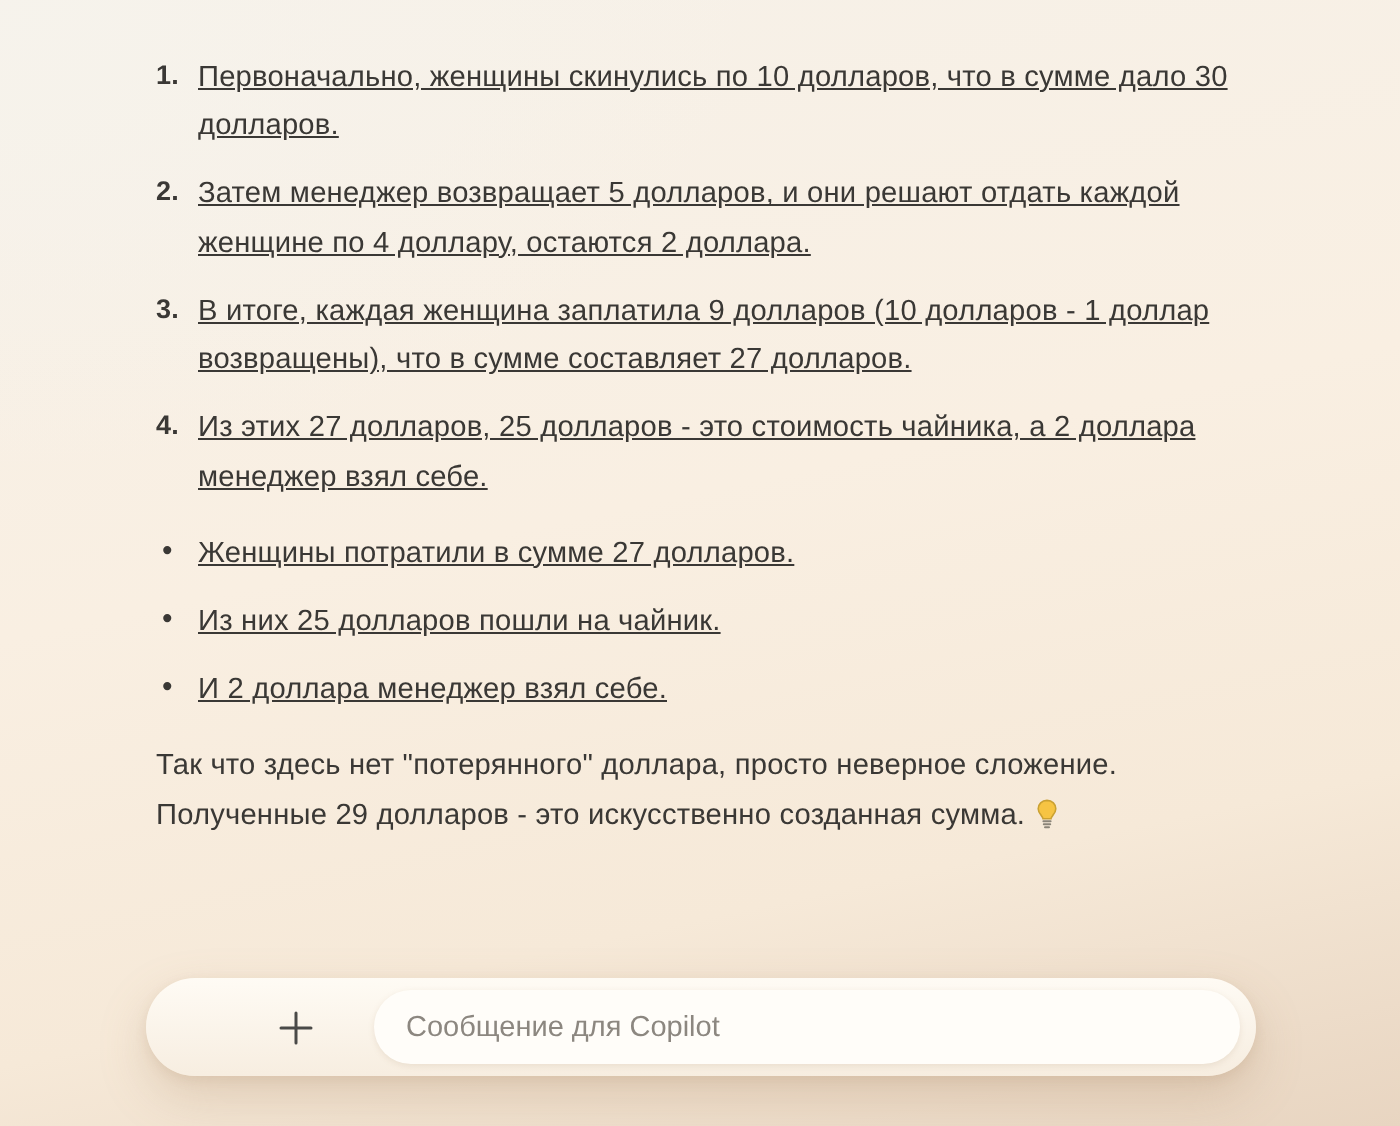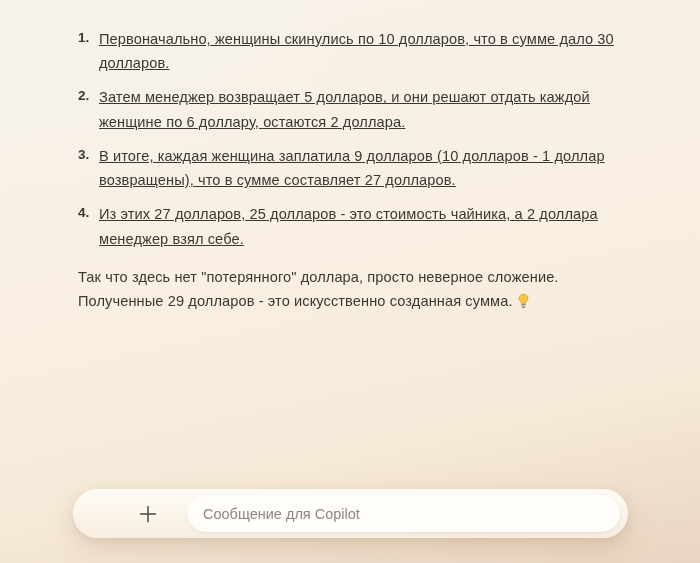--- a/index.html
+++ b/index.html
@@ -102,26 +102,31 @@
   }
   .msg-input::placeholder { color: #8c8780; opacity: 1; }
 </style>
 </head>
 <body>
 
 <div class="chat">
 
   <ol class="steps">
     <li>Первоначально, женщины скинулись по 10 долларов, что в сумме дало 30 долларов.</li>
-    <li>Затем менеджер возвращает 5 долларов, и они решают отдать каждой женщине по 6 доллару, остаются 2 доллара.</li>
+    <li>Затем менеджер возвращает 5 долларов, и они решают отдать каждой женщине по 4 доллару, остаются 2 доллара.</li>
     <li>В итоге, каждая женщина заплатила 9 долларов (10 долларов - 1 доллар возвращены), что в сумме составляет 27 долларов.</li>
     <li>Из этих 27 долларов, 25 долларов - это стоимость чайника, а 2 доллара менеджер взял себе.</li>
   </ol>
 
 
+  <ul class="points">
+    <li>Женщины потратили в сумме 27 долларов.</li>
+    <li>Из них 25 долларов пошли на чайник.</li>
+    <li>И 2 доллара менеджер взял себе.</li>
+  </ul>
 
   <p><span>Так что здесь нет "потерянного" доллара, просто неверное сложение. Полученные 29 долларов - это искусственно созданная сумма.</span><span class="bulb"><svg width="15" height="16" viewBox="0 0 15 16">
           <path d="M7.5 1.2c-2.6 0-4.4 1.9-4.4 4.2 0 1.5.8 2.5 1.5 3.3.5.6.9 1.1.9 1.7h4c0-.6.4-1.1.9-1.7.7-.8 1.5-1.8 1.5-3.3 0-2.3-1.8-4.2-4.4-4.2z" fill="#f6c443" stroke="#caa132" stroke-width="0.8"></path>
           <path d="M5.7 11.6h3.6M5.9 13.1h3.2M6.5 14.6h2" stroke="#8a8478" stroke-width="1" stroke-linecap="round"></path>
         </svg></span></p>
 </div>
 
 <div class="composer">
   <span class="copilot-logo"></span>
   <button class="plus-btn" aria-label="add">

